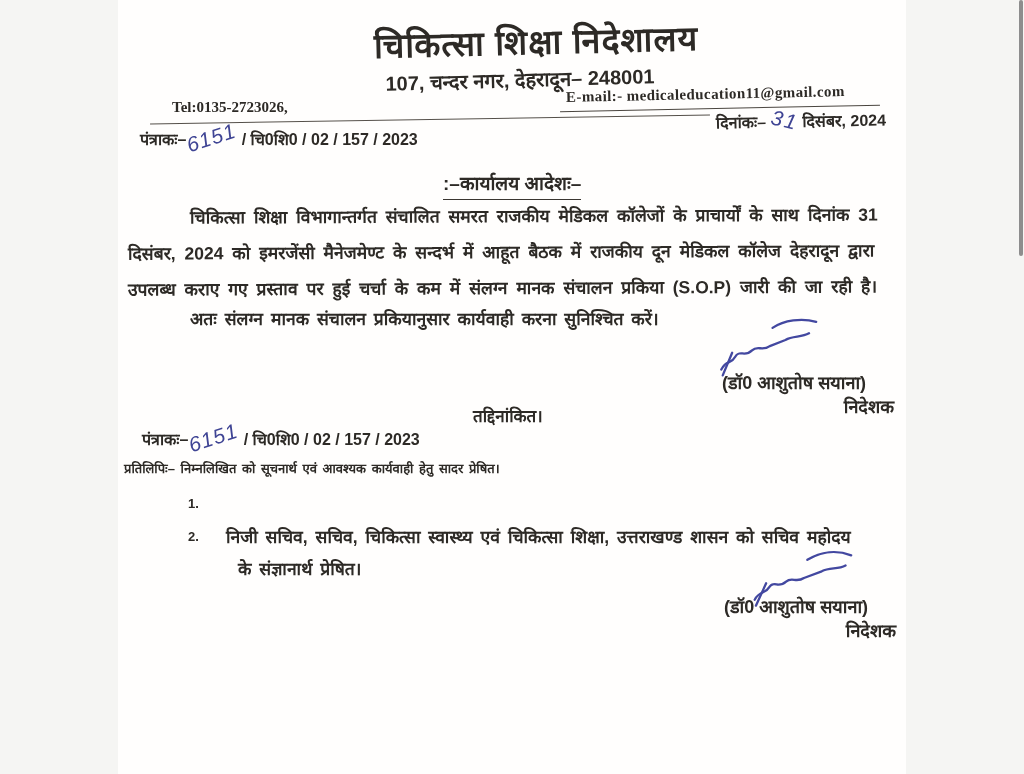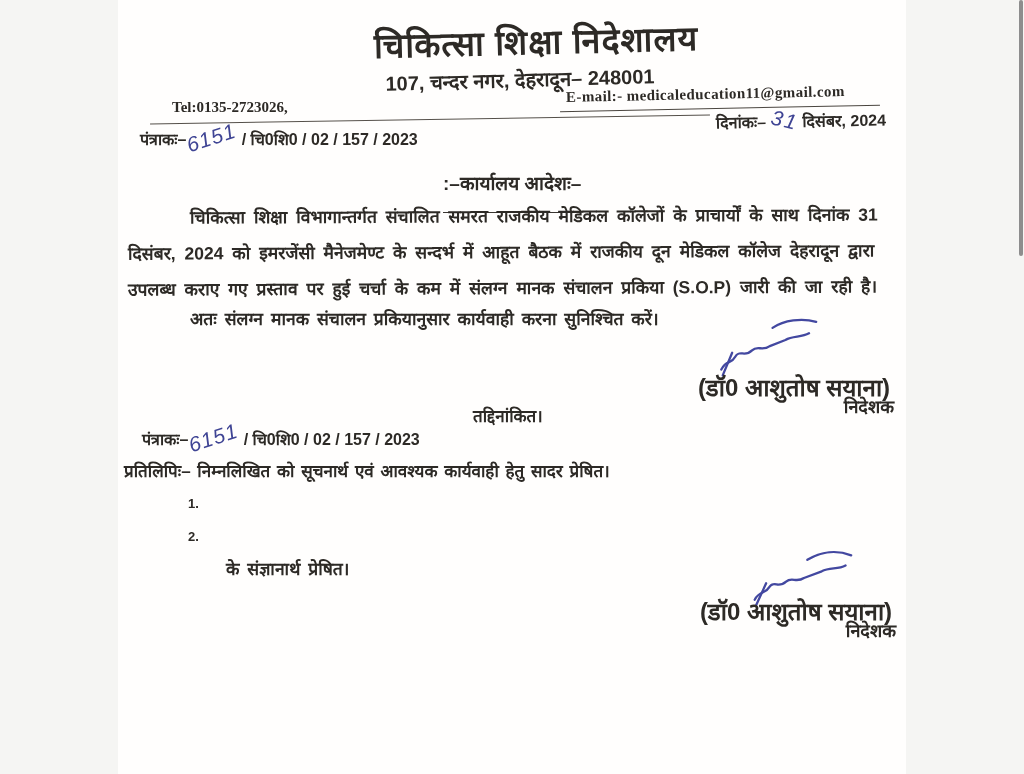--- a/index.html
+++ b/index.html
@@ -51,66 +51,66 @@
   }
   .hand{
     color:#3f4494;font-style:italic;font-weight:400;
     display:inline-block;
     font-size:21px;line-height:14px;
   }
   .hand-day{transform:rotate(14deg);letter-spacing:2px;}
   .hand-ref{transform:rotate(-18deg);letter-spacing:1px;}
   .order-heading{
     left:325px;top:170px;font-size:19px;font-weight:700;white-space:nowrap;
-    border-bottom:1.5px solid #3a3631;padding-bottom:16px;
+    border-bottom:1.5px solid #3a3631;padding-bottom:3px;
   }
   .body-line{
     left:10px;width:775px;font-size:17.5px;font-weight:600;white-space:nowrap;
     word-spacing:4px;transform:rotate(-0.25deg);
   }
   .bl1{top:203px;padding-left:62px;}
   .bl2{top:239px;}
   .bl3{top:275px;}
   .action-line{
     left:72px;top:306px;font-size:17.5px;font-weight:600;white-space:nowrap;
     word-spacing:3px;
   }
   .sig{width:130px;height:62px;}
   .sig1{left:588px;top:318px;transform:rotate(-4deg);}
   .sig2{left:620px;top:548px;transform:rotate(-2deg);}
   .signatory-name{
-    font-size:24px;font-weight:700;white-space:nowrap;text-align:center;width:200px;
+    font-size:18px;font-weight:700;white-space:nowrap;text-align:center;width:200px;
   }
   .sn1{left:576px;top:370px;}
   .sd1{left:576px;top:394px;}
   .sn2{left:578px;top:594px;}
   .sd2{left:578px;top:618px;}
   .signatory-designation{
     font-size:18px;font-weight:700;white-space:nowrap;text-align:right;width:200px;
   }
   .ref-line-2{
     left:24px;top:428px;font-size:16px;font-weight:700;white-space:nowrap;
   }
   .same-date{
     left:355px;top:404px;font-size:17px;font-weight:700;white-space:nowrap;
   }
   .copy-line{
-    left:6px;top:459px;font-size:17px;font-weight:700;white-space:nowrap;word-spacing:2px;
+    left:6px;top:459px;font-size:13px;font-weight:700;white-space:nowrap;word-spacing:2px;
   }
   .list-num{
     font-size:13px;font-weight:600;
   }
   .n1{left:70px;top:496px;}
   .n2{left:70px;top:529px;}
   .list-text{
     font-size:17.5px;font-weight:600;white-space:nowrap;word-spacing:3px;
   }
   .t1{left:108px;top:491px;}
   .t2{left:108px;top:524px;}
-  .t2b{left:108px;top:556px;}
+  .t2b{left:120px;top:556px;}
   .scrollbar-thumb{
     position:absolute;right:1px;top:0;width:4px;height:256px;
     background:#8d8d8d;border-radius:2px;
   }
   svg path{fill:none;stroke:#4348a0;stroke-width:2.3;stroke-linecap:round;stroke-linejoin:round;}
 </style>
 </head>
 <body>
 
 <div class="viewer">
@@ -150,20 +150,21 @@
 
     <div class="abs ref-line-2 dev">
       <span>पंत्राकः–</span><span class="hand hand-ref">6151</span>
       <span>/ चि0शि0 / 02 / 157 / 2023</span>
     </div>
     <div class="abs same-date dev">तद्दिनांकित।</div>
     <div class="abs copy-line dev">प्रतिलिपिः– निम्नलिखित को सूचनार्थ एवं आवश्यक कार्यवाही हेतु सादर प्रेषित।</div>
 
     <div class="abs list-num n1 dev">1.</div>
     <div class="abs list-num n2 dev">2.</div>
+    <div class="abs list-text t2 dev">निजी सचिव, सचिव, चिकित्सा स्वास्थ्य एवं चिकित्सा शिक्षा, उत्तराखण्ड शासन को सचिव महोदय</div>
     <div class="abs list-text t2b dev">के संज्ञानार्थ प्रेषित।</div>
 
     <svg class="abs sig sig2" viewBox="0 0 130 62">
       <path d="M70 12 C84 4 100 3 114 9"></path>
       <path d="M16 50 C22 40 26 46 31 38 C36 31 40 40 48 33 C54 28 58 35 66 30 L84 24 C92 20 100 23 108 19"></path>
       <path d="M28 34 L17 56"></path>
     </svg>
     <div class="abs signatory-name sn2 dev">(डॉ0 आशुतोष सयाना)</div>
     <div class="abs signatory-designation sd2 dev">निदेशक</div>
 

